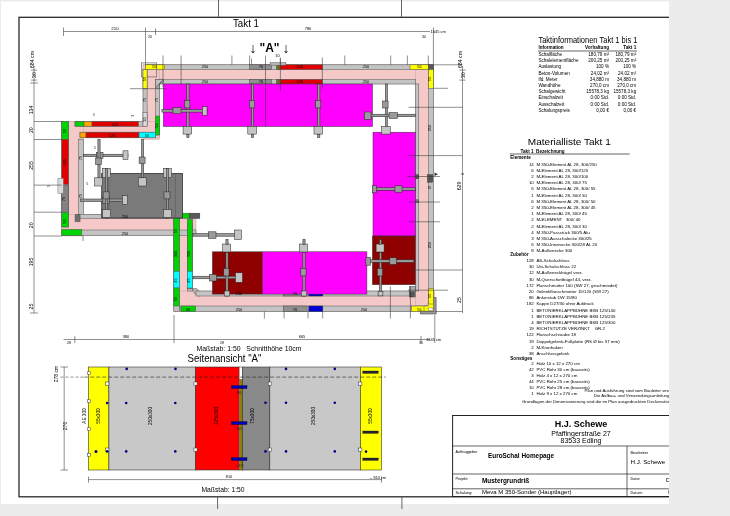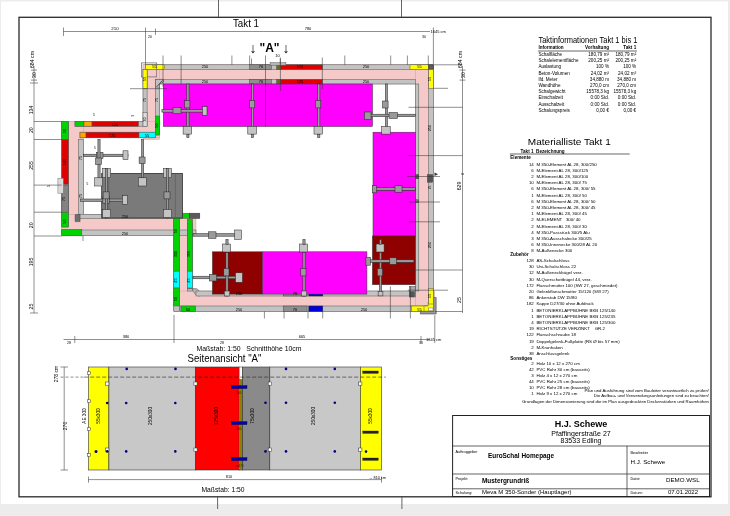--- a/index.html
+++ b/index.html
@@ -1,16 +1,16 @@
 <!DOCTYPE html>
 <html><head>
 <meta charset="utf-8">
 <style>
 html,body{margin:0;padding:0;background:#ececec;font-family:"Liberation Sans",sans-serif;}
-#pg{position:relative;width:730px;height:516px;overflow:hidden;}
+#pg{position:relative;width:669px;height:516px;overflow:hidden;}
 svg{display:block;font-family:"Liberation Sans",sans-serif;}
 </style>
 </head>
 <body>
 <div id="pg">
 <svg width="730" height="516" viewBox="0 0 730 516">
 
 <rect x="1" y="1.5" width="727" height="502.5" fill="#ffffff"></rect>
 
 <rect x="19" y="17.3" width="692" height="479.5" fill="none" stroke="#2a2a2a" stroke-width="1.3"></rect>

